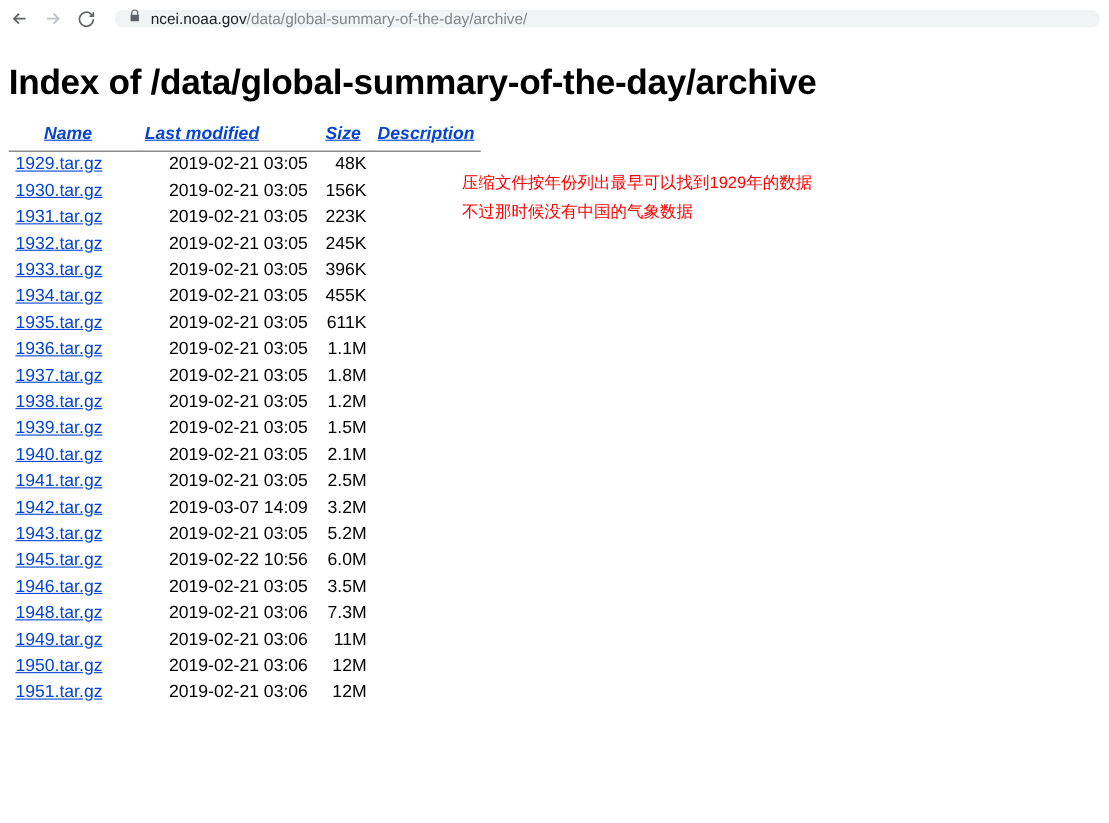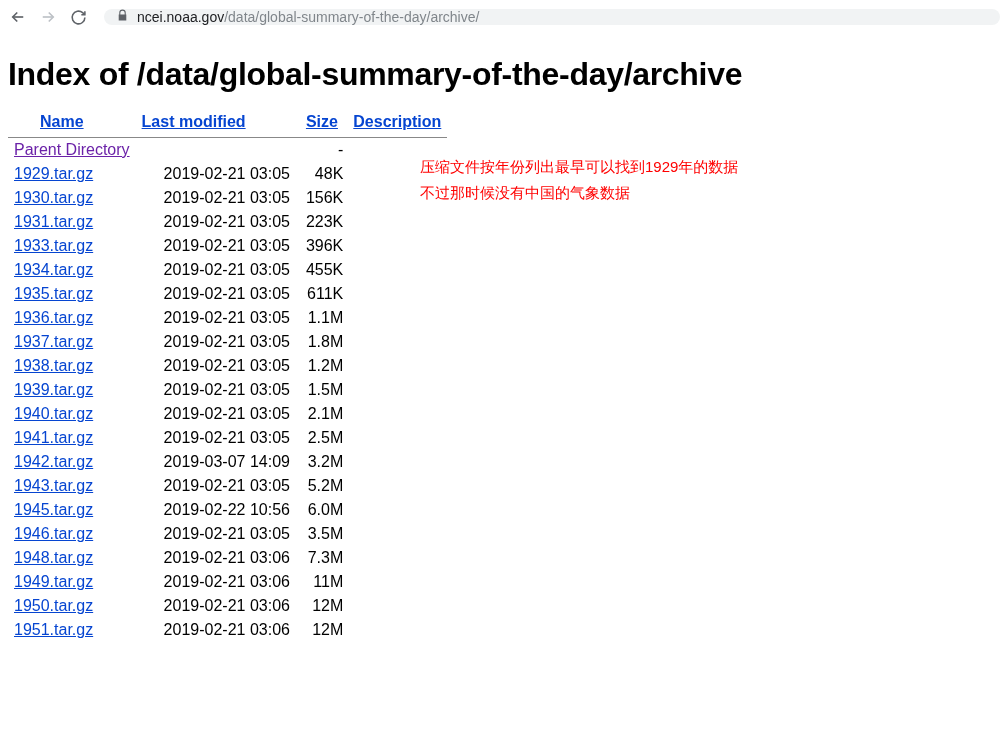--- a/index.html
+++ b/index.html
@@ -10,21 +10,21 @@
     .urlbox { flex: 1; display: flex; align-items: center; background: #f1f3f4; border-radius: 14px; height: 16px; padding: 0 12px; gap: 8px; margin-left: 6px; max-width: 940px; }
     .lock { color: #5f6368; }
     .url { font-size: 14px; color: #202124; white-space: nowrap; }
     .url .host { color: #202124; }
     .url .path { color: #80868b; }
     .page { padding: 8px 8px 0 8px; position: relative; }
     h1 { font-family: Arial, sans-serif; font-weight: 900; font-size: 32px; margin: 14px 0 18px 0; color: #000; letter-spacing: -0.3px; }
     table { border-collapse: collapse; font-family: Arial, sans-serif; }
     th { font-weight: 700; font-size: 16px; text-align: left; padding: 2px 6px 6px 6px; }
     th a { color: #0645d1; text-decoration: underline; }
-    thead tr { border-bottom: 1px solid #888; }
+    thead tr { border-bottom: 1px solid #888; font-style: italic; }
     td { font-size: 16px; padding: 3px 6px; vertical-align: baseline; }
     td.name a { color: #0645d1; text-decoration: underline; }
     td.name a.visited { color: #6b22a8; }
     td.size { text-align: right; padding-right: 4px; }
     td.date { white-space: nowrap; padding-left: 28px; padding-right: 10px; }
     .th-name { padding-left: 32px; padding-right: 42px; }
     .th-size { text-align: left; }
     .annotation { position: absolute; left: 420px; top: 120px; color: #ff0000; font-size: 15px; line-height: 1.7; font-family: "Microsoft YaHei", SimSun, sans-serif; }
   </style>
 </head>
@@ -66,41 +66,41 @@
     <thead>
       <tr>
         <th class="th-name"><a href="#">Name</a></th>
         <th><a href="#">Last modified</a></th>
         <th class="th-size"><a href="#">Size</a></th>
         <th><a href="#">Description</a></th>
       </tr>
     </thead>
     <tbody id="file-rows">
         <tr>
-          <td class="name"><a href="#" class="visited">Parent Directory</a></td>
-          <td class="date"></td>
-          <td class="size">-</td>
-          <td></td>
-        </tr>
-        <tr>
           <td class="name"><a href="#">1929.tar.gz</a></td>
           <td class="date">2019-02-21 03:05</td>
           <td class="size">48K</td>
           <td></td>
         </tr>
         <tr>
           <td class="name"><a href="#">1930.tar.gz</a></td>
           <td class="date">2019-02-21 03:05</td>
           <td class="size">156K</td>
           <td></td>
         </tr>
         <tr>
           <td class="name"><a href="#">1931.tar.gz</a></td>
           <td class="date">2019-02-21 03:05</td>
           <td class="size">223K</td>
+          <td></td>
+        </tr>
+        <tr>
+          <td class="name"><a href="#">1932.tar.gz</a></td>
+          <td class="date">2019-02-21 03:05</td>
+          <td class="size">245K</td>
           <td></td>
         </tr>
         <tr>
           <td class="name"><a href="#">1933.tar.gz</a></td>
           <td class="date">2019-02-21 03:05</td>
           <td class="size">396K</td>
           <td></td>
         </tr>
         <tr>
           <td class="name"><a href="#">1934.tar.gz</a></td>

